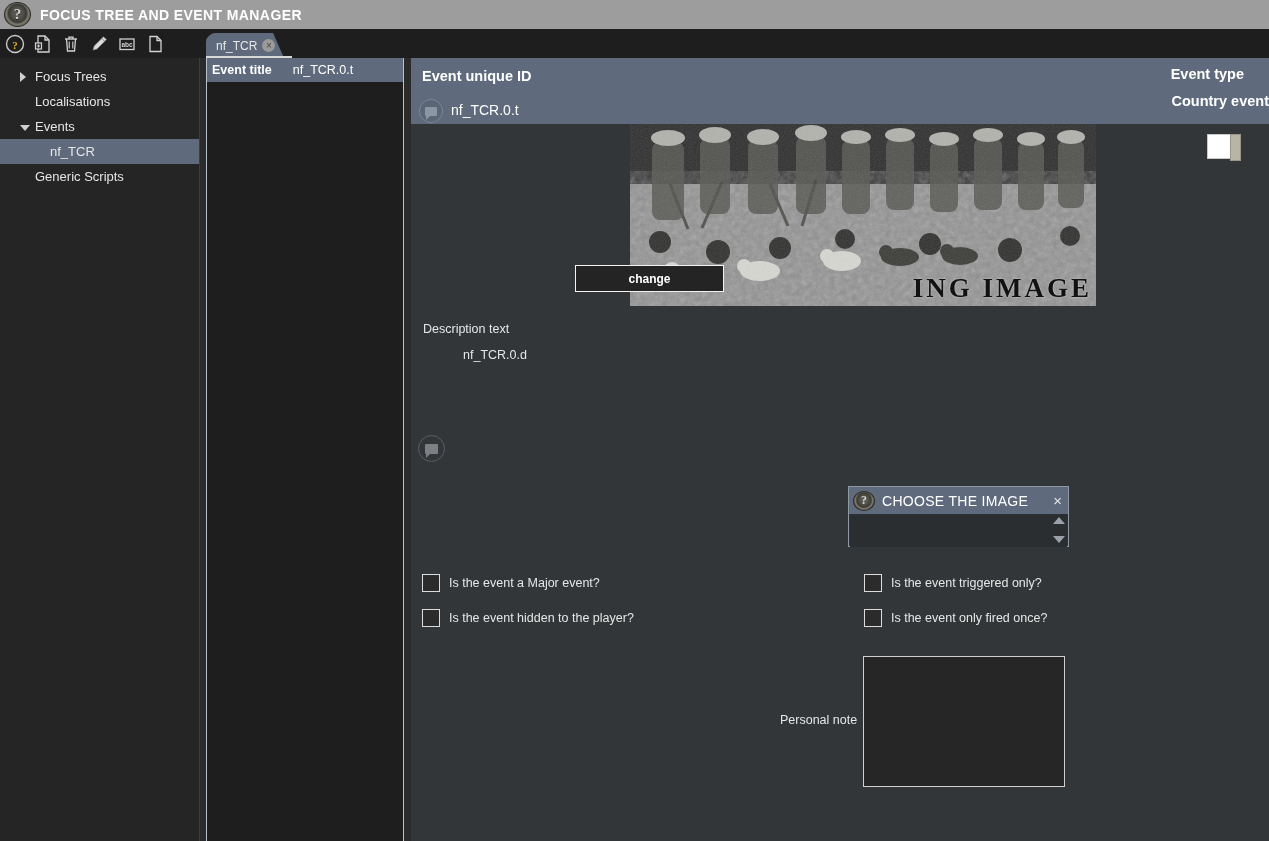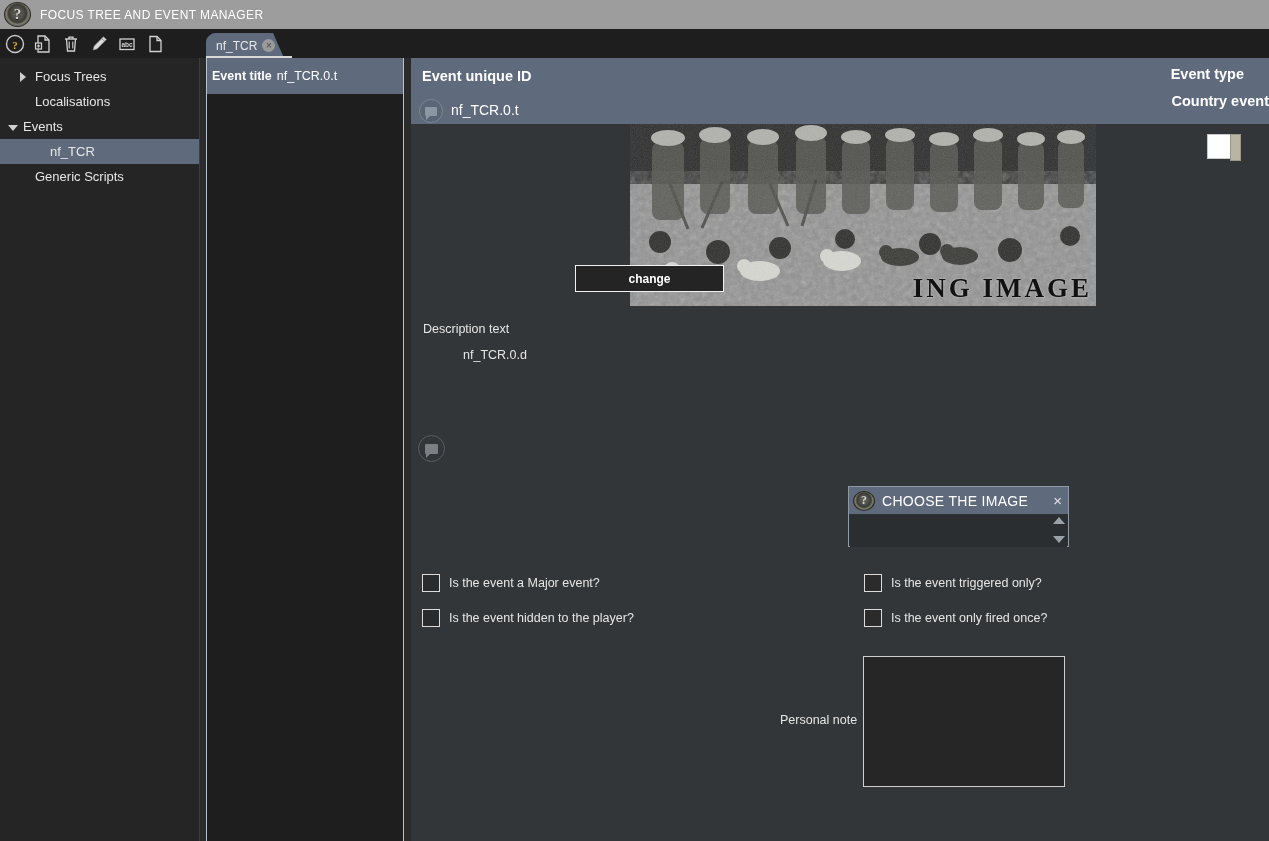--- a/index.html
+++ b/index.html
@@ -26,22 +26,22 @@
     background: radial-gradient(circle at 50% 45%, #6b6b63 0%, #4a4a44 38%, #3b3b35 50%, #7d7a6c 62%, #55534a 78%, #2e2d28 100%);
     display: flex; align-items: center; justify-content: center;
     border: 1px solid #2c2b27;
   }
   .wreath-q {
     font-family: "Liberation Serif", serif;
     font-size: 15px; font-weight: bold; color: #d6d4cb;
     text-shadow: 0 1px 1px #1a1a17;
   }
   .titlebar-text {
-    font-size: 12px; letter-spacing: .4px; color: #ffffff;
-    font-family: "Liberation Sans", sans-serif; font-weight: 400; text-align: center;
+    font-size: 14px; letter-spacing: .4px; color: #ffffff;
+    font-family: "Liberation Sans", sans-serif; font-weight: 700; text-align: center;
   }
 
   
   .toolbar {
     position: absolute; left: 0; top: 29px; width: 200px; height: 29px;
     background: #1e1e1e;
     display: flex; align-items: center; gap: 8px; padding-left: 5px;
   }
   .tb-icon { width: 20px; height: 20px; position: relative; cursor: pointer; flex: none; }
   .tb-icon svg { display: block; }
@@ -99,22 +99,22 @@
     position: absolute; left: 0; top: 27px; width: 86px; height: 2px; background: #d8d8d8;
   }
 
   
   .mid-panel {
     position: absolute; left: 206px; top: 58px; width: 198px; height: 783px;
     background: #1e1e1e;
     border-left: 1px solid #b9c2cc; border-right: 1px solid #b9c2cc;
   }
   .mid-header {
-    height: 36px; background: #5f6b7d; display: flex; align-items: center;
-    padding-left: 5px; color: #ffffff; font-size: 12.5px; gap: 5px;
+    height: 24px; background: #5f6b7d; display: flex; align-items: center;
+    padding-left: 5px; color: #ffffff; font-size: 12.5px; gap: 21px;
   }
   .mid-header b { font-weight: bold; }
   .mid-header span.val { font-weight: normal; }
 
   
   .editor {
     position: absolute; left: 411px; top: 58px; width: 858px; height: 783px;
     background: #333638;
   }
   .ed-header {
@@ -311,21 +311,21 @@
 
   <div class="tree-panel">
     <div class="tree-row" style="padding-left:20px">
       <span class="arrow-r"></span>
       <span>Focus Trees</span>
     </div>
     <div class="tree-row" style="padding-left:20px">
       <span class="arrow-blank"></span>
       <span>Localisations</span>
     </div>
-    <div class="tree-row" style="padding-left:8px">
+    <div class="tree-row" style="padding-left:20px">
       <span class="arrow-d"></span>
       <span>Events</span>
     </div>
     <div class="tree-row sel" style="padding-left:35px">
       <span class="arrow-blank"></span>
       <span>nf_TCR</span>
     </div>
     <div class="tree-row" style="padding-left:20px">
       <span class="arrow-blank"></span>
       <span>Generic Scripts</span>

